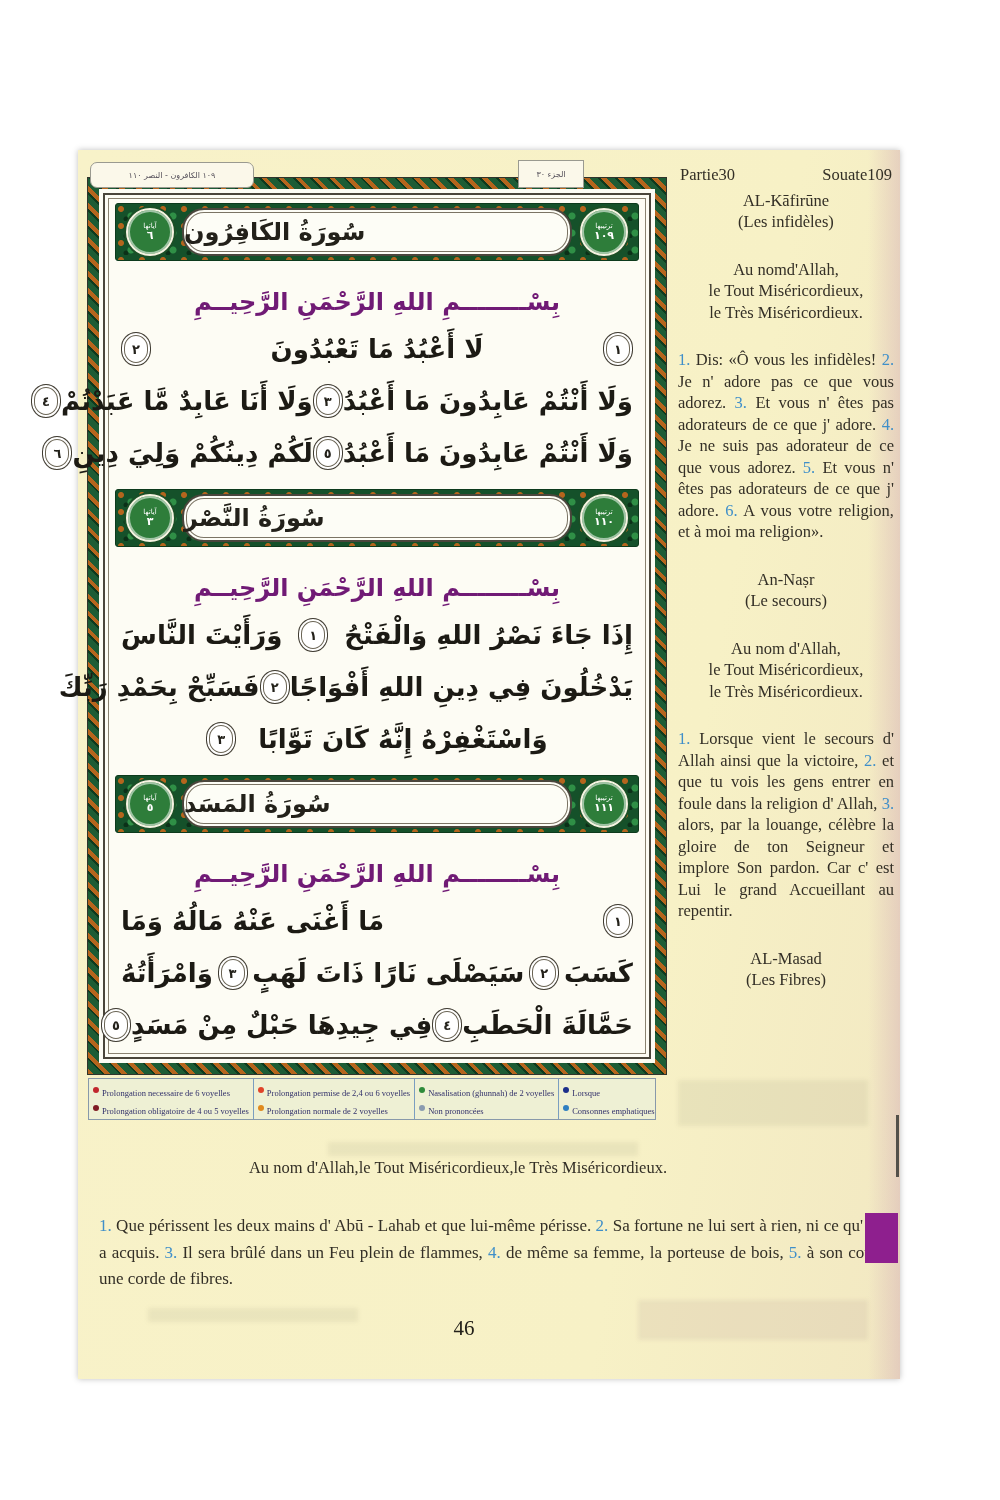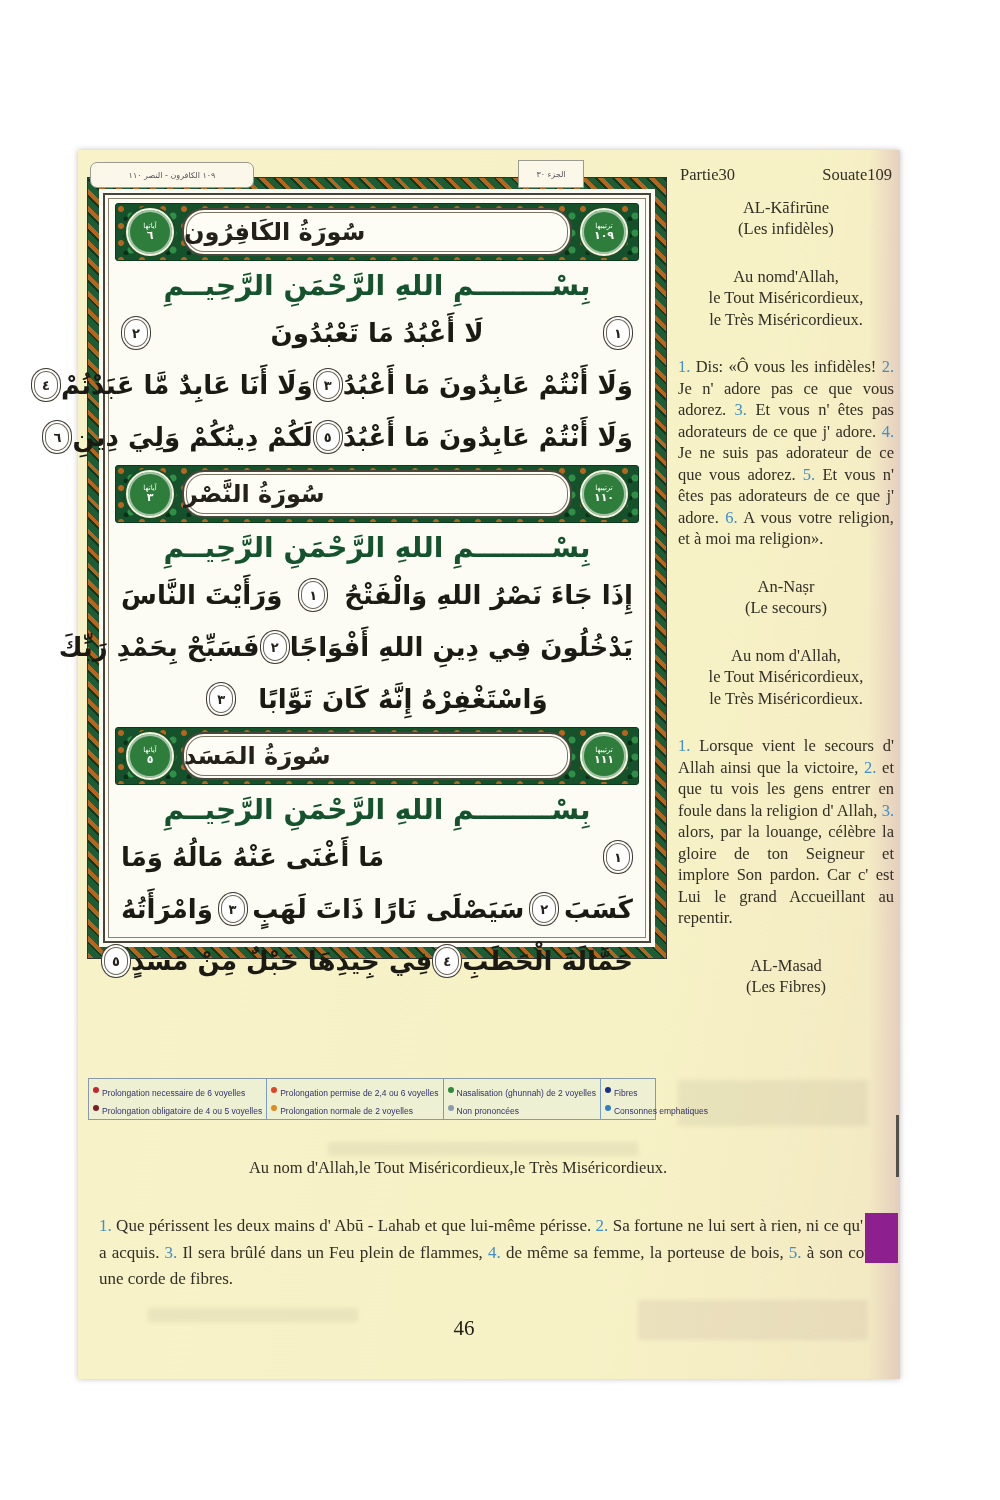--- a/index.html
+++ b/index.html
@@ -12,21 +12,21 @@
     background:linear-gradient(90deg,rgba(205,165,185,0) 0%,rgba(205,160,180,.38) 100%);z-index:1;}
 
   
   .tab{position:absolute;background:#fbf8ea;border:1px solid #9a9a90;z-index:6;
        display:flex;align-items:center;justify-content:center;color:#55505a;
        font-family:"DejaVu Sans",sans-serif;font-size:8px;overflow:hidden;white-space:nowrap;}
   .tab-left{left:12px;top:12px;width:162px;height:24px;border-radius:7px;}
   .tab-right{left:440px;top:10px;width:64px;height:26px;}
 
   
-  .quran-frame{position:absolute;left:10px;top:28px;width:578px;height:780px;box-sizing:border-box;
+  .quran-frame{position:absolute;left:10px;top:28px;width:578px;height:896px;box-sizing:border-box;
     border:11px solid transparent;
     border-image:repeating-linear-gradient(45deg,#b5651d 0 4px,#1d5c35 4px 10px,#0e3a1e 10px 12px) 11;
     background:#fdfcf4;box-shadow:0 0 0 1px #30342c;padding:4px;z-index:3;}
   .frame-inner{height:100%;box-sizing:border-box;border:2px solid #4a453a;
     box-shadow:inset 0 0 0 3px #fdfcf4,inset 0 0 0 4px #8a8270;
     background:#fdfcf4;padding:6px 8px;display:flex;flex-direction:column;justify-content:space-between;}
   .surah{display:flex;flex-direction:column;}
   .band{height:56px;margin:2px 2px 4px;position:relative;border:1px solid #0d3a1c;border-radius:3px;
     background-color:#15512a;
     background-image:
@@ -39,45 +39,45 @@
     border:2px solid #f6f3e2;box-shadow:0 0 0 2px #1b4f26,inset 0 0 0 2px rgba(255,255,255,.55);
     display:flex;flex-direction:column;align-items:center;justify-content:center;color:#fff;
     font-family:"DejaVu Sans",sans-serif;}
   .med-label{font-size:7px;line-height:8px;}
   .med-num{font-size:11px;line-height:12px;font-weight:bold;}
   .cartouche{flex:1;height:44px;background:#fdfdf6;border:2px solid #4a463c;border-radius:22px;
     box-shadow:inset 0 0 0 2px #fdfdf6,inset 0 0 0 3px #7b7464;
     display:flex;align-items:center;justify-content:flex-start;}
   .surah-title{font-family:"DejaVu Sans",sans-serif;font-weight:bold;font-size:24px;color:#23211a;}
   .bismillah{text-align:center;font-family:"DejaVu Sans",sans-serif;font-weight:bold;
-    font-size:28px;color:#14532d;height:42px;line-height:42px;}
+    font-size:24px;color:#701a75;height:42px;line-height:42px;margin-top:16px;}
   .aya-line{direction:rtl;display:flex;justify-content:space-between;align-items:center;
     padding:0 8px;height:52px;}
   .aya-line.center{justify-content:center;gap:22px;}
   .atext{font-family:"DejaVu Sans",sans-serif;font-weight:bold;font-size:26px;color:#1c1a14;white-space:nowrap;}
   .vmark{display:inline-flex;align-items:center;justify-content:center;flex:0 0 auto;
     width:28px;height:32px;background:#fff;border:1.5px solid #3f3b31;border-radius:50%/46%;
     box-shadow:inset 0 0 0 2px #fff,inset 0 0 0 3px #6b6555;
     font-family:"DejaVu Sans",sans-serif;font-size:13px;font-weight:bold;color:#23211a;}
 
   
   .legend{position:absolute;left:10px;top:928px;width:568px;height:42px;box-sizing:border-box;
     background:#eef0d4;border:1px solid #8899aa;display:flex;z-index:3;}
   .leg-col{flex:1;display:flex;flex-direction:column;justify-content:space-evenly;
     padding:1px 4px;border-left:1.5px solid #7a9ec0;}
   .leg-col:first-child{border-left:none;}
   .leg-item{display:flex;align-items:center;gap:3px;white-space:nowrap;overflow:hidden;}
   .leg-dot{width:6px;height:6px;border-radius:50%;flex:0 0 auto;}
-  .leg-label{font-family:Liberation Sans, sans-serif;font-size:8.5px;color:#31306a;margin-top:6px;}
+  .leg-label{font-family:Liberation Serif, serif;font-size:8.5px;color:#31306a;margin-top:6px;}
 
   
   .fc{position:absolute;left:600px;top:14px;width:216px;z-index:2;
     font-size:16.5px;line-height:21.5px;color:#332f26;}
   .fc>div{margin-bottom:26px;}
-  .fc>.fc-split{margin-bottom:11px;}
+  .fc>.fc-split{margin-bottom:4px;}
   .fc-split{display:flex;justify-content:space-between;padding:0 2px;}
   .fc-center-line{text-align:center;}
   .fc-para{text-align:justify;}
   .vnum{color:#3f8fc9;}
 
   
   .basmala-trans{position:absolute;left:0;top:1008px;width:760px;text-align:center;
     font-size:16.5px;color:#332f26;z-index:2;}
   .bottom-para{position:absolute;left:10px;top:1052px;width:778px;margin:11px;
     text-align:justify;font-size:17px;line-height:26.5px;color:#332f26;z-index:2;}
@@ -239,21 +239,21 @@
             <span class="leg-label">Nasalisation (ghunnah) de 2 voyelles</span>
           </div>
           <div class="leg-item">
             <span class="leg-dot" style="background: rgb(138, 155, 176);"></span>
             <span class="leg-label">Non prononcées</span>
           </div>
         </div>
         <div class="leg-col">
           <div class="leg-item">
             <span class="leg-dot" style="background: rgb(27, 47, 138);"></span>
-            <span class="leg-label">Fibres</span>
+            <span class="leg-label">Lorsque</span>
           </div>
           <div class="leg-item">
             <span class="leg-dot" style="background: rgb(47, 127, 193);"></span>
             <span class="leg-label">Consonnes emphatiques</span>
           </div>
         </div>
       </div>
 
     <div class="fc" id="frenchCol">
         <div class="fc-split">

